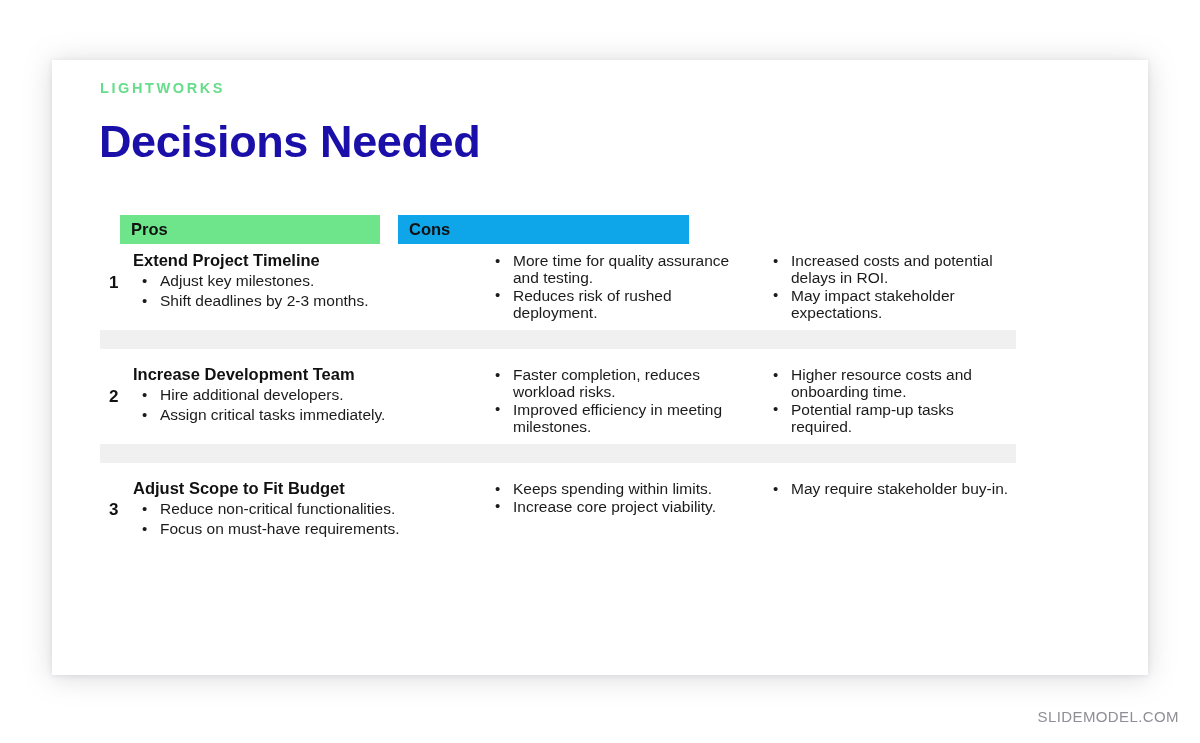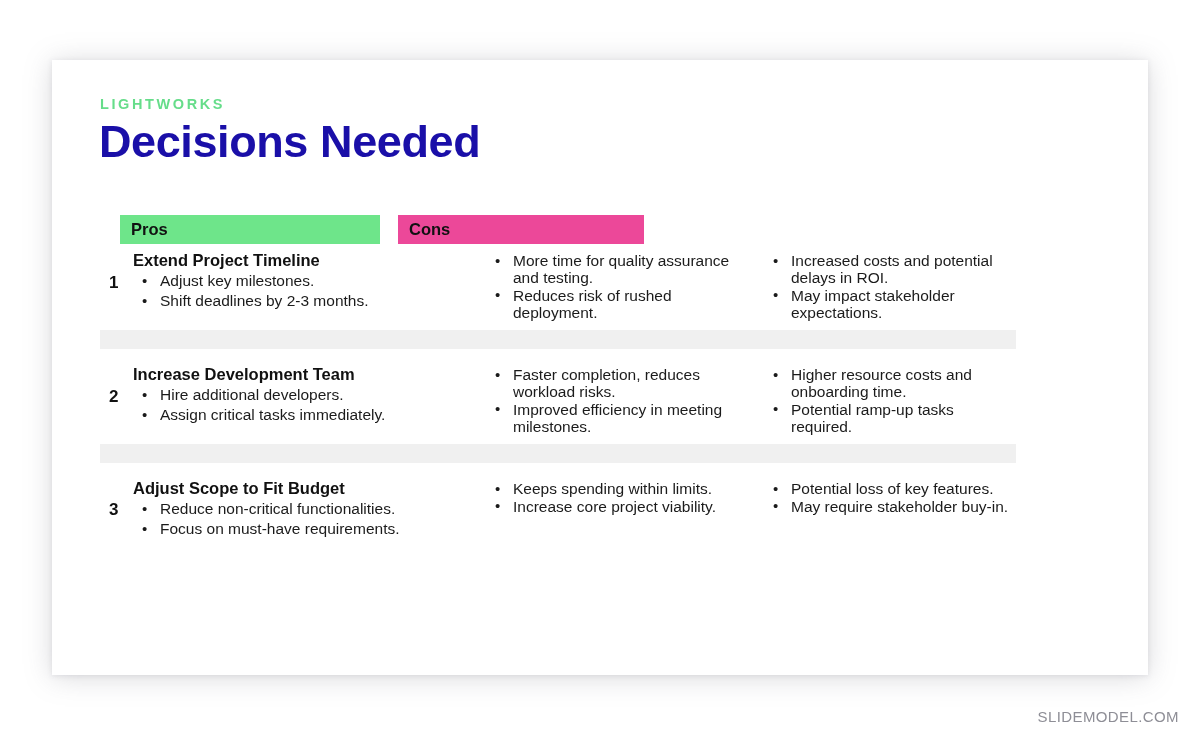--- a/index.html
+++ b/index.html
@@ -29,21 +29,21 @@
     height: 615px;
     background: #ffffff;
     box-shadow: 0 2px 26px rgba(120,120,130,0.28),
                 0 1px 5px rgba(120,120,130,0.16);
   }
 
   
   .eyebrow {
     position: absolute;
     left: 100px;
-    top: 96px;
+    top: 80px;
     font-size: 14.5px;
     font-weight: 600;
     letter-spacing: 2.6px;
     color: #66dd8a;
     white-space: nowrap;
   }
 
   .page-title {
     position: absolute;
     left: 99px;
@@ -74,21 +74,21 @@
     align-items: center;
     font-size: 16.5px;
     font-weight: bold;
     padding-left: 11px;
   }
 
   .head-options { width: 363px; background: #2b0a91; color: #ffffff; }
   .head-spacer-a { width: 20px; }
   .head-pros   { width: 260px; background: #6ee58a; color: #111111; }
   .head-spacer-b { width: 18px; }
-  .head-cons   { width: 246px; background: #ec4899; color: #111111; }
+  .head-cons   { width: 291px; background: #0ea5e9; color: #111111; }
 
   
   .body-row {
     display: flex;
     align-items: flex-start;
   }
 
   .row-1 { height: 78px; }
   .row-2 { height: 78px; }
   .row-3 { height: 75px; }
@@ -275,21 +275,20 @@
       <div class="spacer-a"></div>
       <div class="col-pros">
         <ul class="bullets">
           <li>Keeps spending within limits.</li>
           <li>Increase core project viability.</li>
         </ul>
       </div>
       <div class="spacer-b"></div>
       <div class="col-cons">
         <ul class="bullets">
-          <li>Potential loss of key features.</li>
           <li>May require stakeholder buy-in.</li>
         </ul>
       </div>
     </div>
 
   </div>
 
   <div class="footer-brand">SLIDEMODEL.COM</div>
 
 </div>

